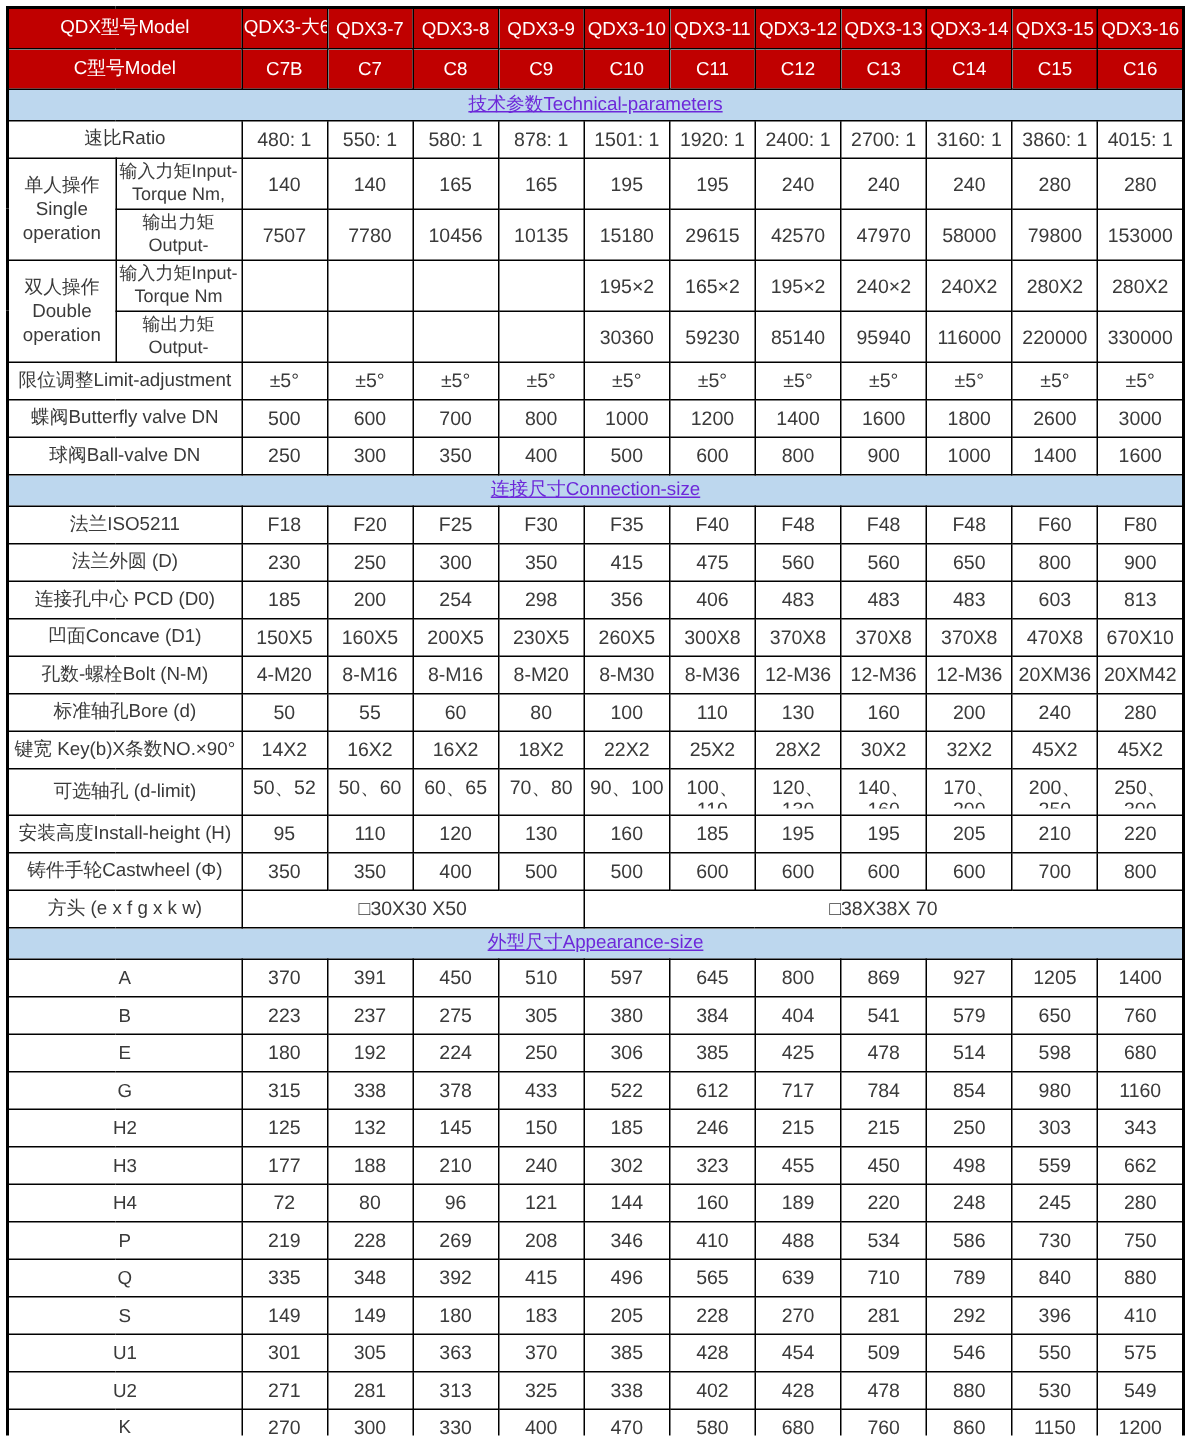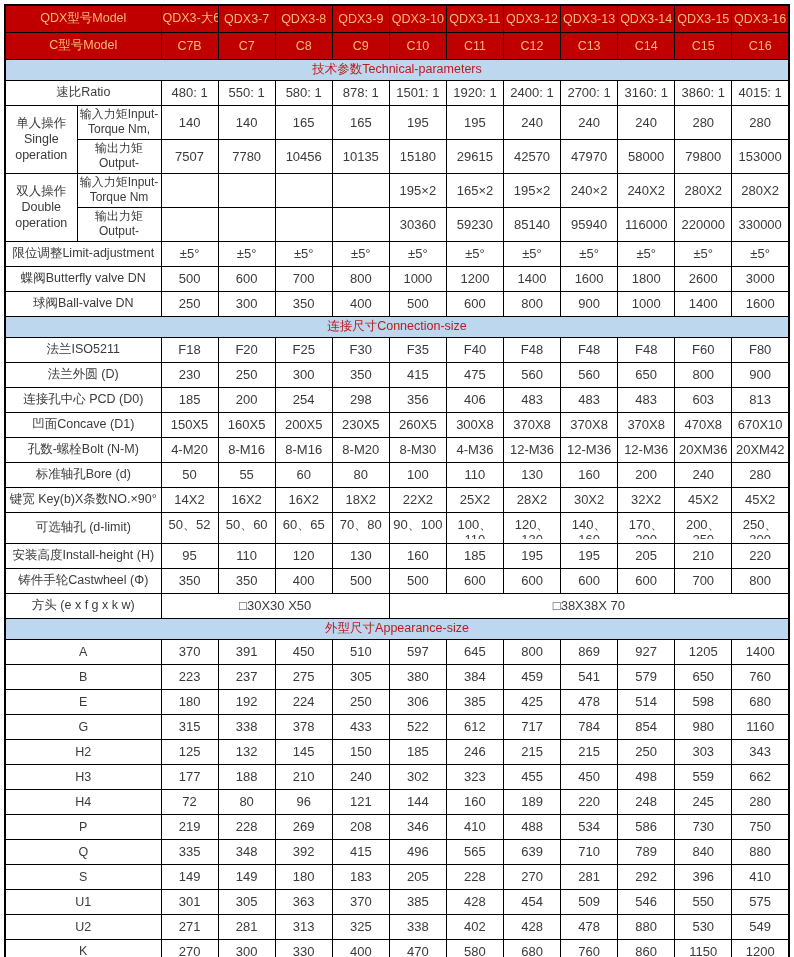--- a/index.html
+++ b/index.html
@@ -1,22 +1,22 @@
 <!DOCTYPE html>
 <html><head>
 <meta charset="utf-8">
 <style>
   html,body{margin:0;padding:0;background:#ffffff;width:794px;height:957px;overflow:hidden;}
   .page{padding:4px;}
   table{border-collapse:collapse;table-layout:fixed;width:786px;border:2px solid #000;
         font-family:"Liberation Sans","DejaVu Sans",sans-serif;}
   td{border:1px solid #000;box-sizing:border-box;text-align:center;vertical-align:middle;
      font-size:13px;color:#3a3a3a;padding:0 1px;overflow:hidden;white-space:nowrap;}
-  tr.hdr td{background:#c00000;color:#fdba74;font-size:12.5px;height:27px;}
-  tr.sec td{background:#bdd7ee;color:#b91c1c;font-size:12.5px;height:21px;}
+  tr.hdr td{background:#c00000;color:#ffffff;font-size:12.5px;height:27px;}
+  tr.sec td{background:#bdd7ee;color:#6d28d9;font-size:12.5px;height:21px;text-decoration:underline;}
   tr.def td{height:25px;}
   tr.tall td{height:34px;}
   tr.dlimit td{height:31px;}
   td.lbl{font-size:12.5px;}
   td.sub{font-size:12px;white-space:pre-line;line-height:15px;}
   td.grp{font-size:12.5px;white-space:pre-line;line-height:16px;}
   td.wrapclip div{white-space:pre-line;line-height:15px;height:22px;overflow:hidden;}
 </style>
 </head>
 <body>
@@ -251,21 +251,21 @@
           <td>470X8</td>
           <td>670X10</td>
         </tr>
         <tr class="def">
           <td class="lbl" colspan="2">孔数-螺栓Bolt (N-M)</td>
           <td>4-M20</td>
           <td>8-M16</td>
           <td>8-M16</td>
           <td>8-M20</td>
           <td>8-M30</td>
-          <td>4-M36</td>
+          <td>8-M36</td>
           <td>12-M36</td>
           <td>12-M36</td>
           <td>12-M36</td>
           <td>20XM36</td>
           <td>20XM42</td>
         </tr>
         <tr class="def">
           <td class="lbl" colspan="2">标准轴孔Bore (d)</td>
           <td>50</td>
           <td>55</td>
@@ -385,21 +385,21 @@
           <td>1400</td>
         </tr>
         <tr class="def">
           <td class="lbl" colspan="2">B</td>
           <td>223</td>
           <td>237</td>
           <td>275</td>
           <td>305</td>
           <td>380</td>
           <td>384</td>
-          <td>459</td>
+          <td>404</td>
           <td>541</td>
           <td>579</td>
           <td>650</td>
           <td>760</td>
         </tr>
         <tr class="def">
           <td class="lbl" colspan="2">E</td>
           <td>180</td>
           <td>192</td>
           <td>224</td>

